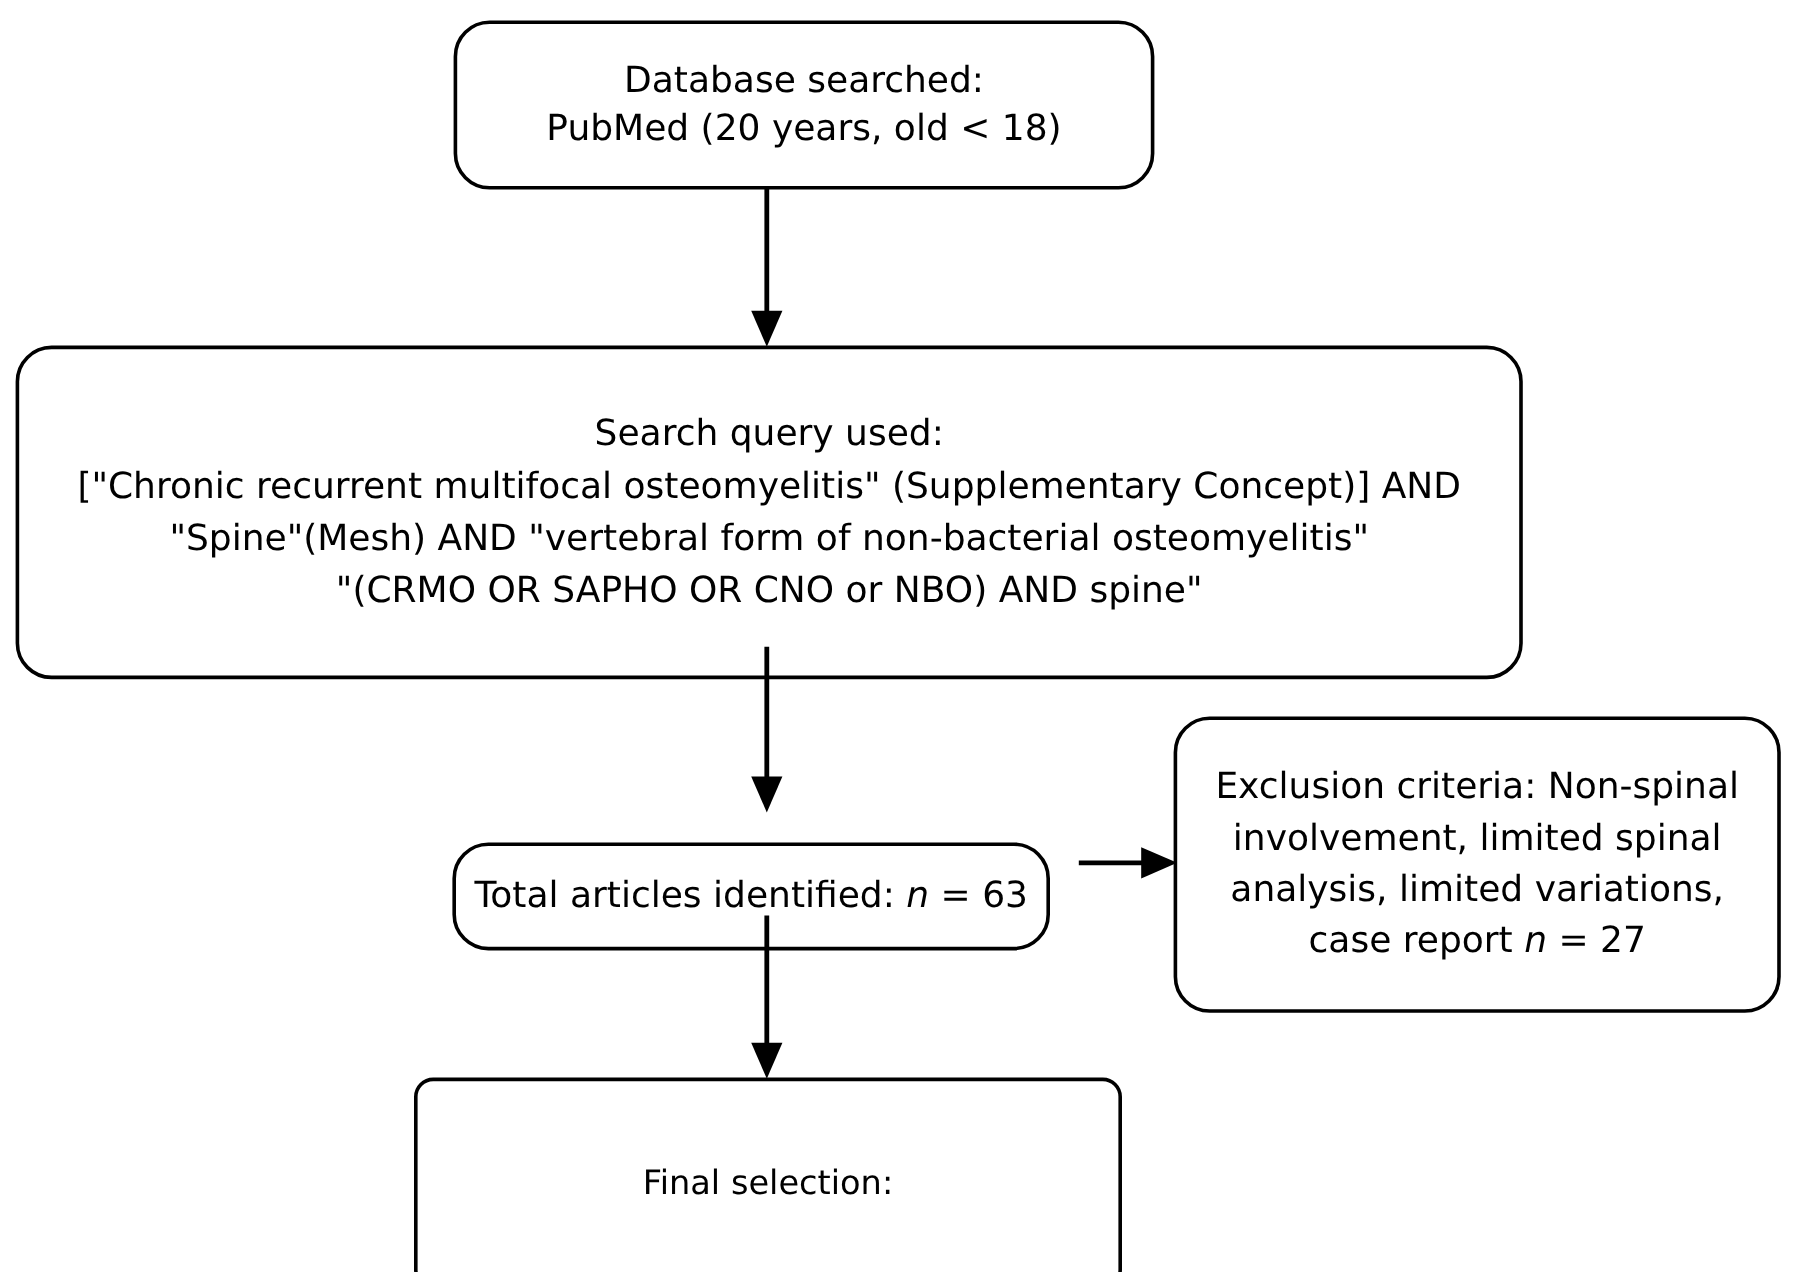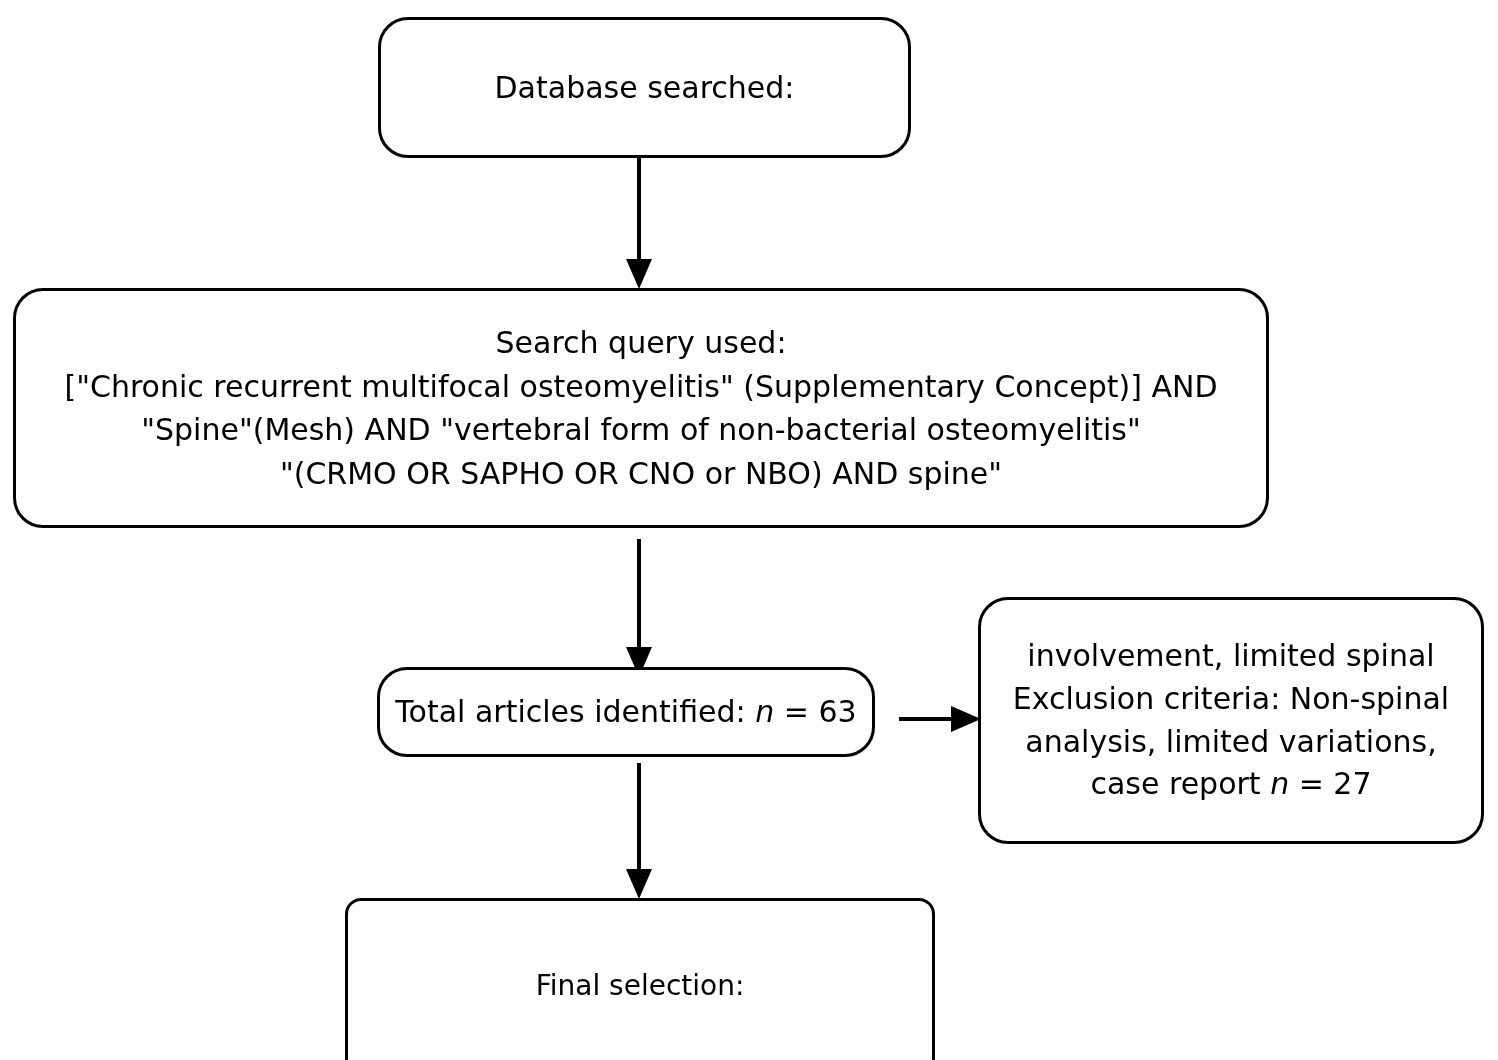--- a/index.html
+++ b/index.html
@@ -37,31 +37,31 @@
     display: block;
     white-space: nowrap;
   }
   .it {
     font-style: italic;
   }
 
   
   #node-database {
     left: 378px;  top: 17px;
-    width: 533px; height: 141px;
+    width: 584px; height: 141px;
     font-size: 30px;
   }
   #node-query {
     left: 13px;   top: 288px;
-    width: 1256px; height: 240px;
+    width: 1256px; height: 278px;
     font-size: 30px;
   }
   #node-query .line { line-height: 1.45; }
   #node-total {
-    left: 377px;  top: 667px;
+    left: 377px;  top: 702px;
     width: 498px; height: 90px;
     font-size: 30px;
   }
   #node-exclusion {
     left: 978px;  top: 597px;
     width: 506px; height: 247px;
     font-size: 30px;
     padding: 0 16px;
   }
   #node-exclusion .line { line-height: 1.42; }
@@ -86,20 +86,21 @@
   #arrow-total-to-final { left: 623px; top: 763px; }
   #arrow-total-to-exclusion { left: 899px; top: 703px; }
 </style>
 </head>
 <body>
 
 <div id="flowchart">
 
   <div class="node" id="node-database">
     <span class="line">Database searched:</span>
+    <span class="line">PubMed (20 years, old &lt; 18)</span>
   </div>
 
   <div class="connector" id="arrow-db-to-query">
     <svg width="32" height="135" viewBox="0 0 32 135" aria-hidden="true">
       <line x1="16" y1="0" x2="16" y2="116" stroke="#000000" stroke-width="4"></line>
       <polygon points="16,134 3,104 29,104" fill="#000000"></polygon>
     </svg>
   </div>
 
   <div class="node" id="node-query">
@@ -121,22 +122,22 @@
   </div>
 
   <div class="connector" id="arrow-total-to-exclusion">
     <svg width="84" height="32" viewBox="0 0 84 32" aria-hidden="true">
       <line x1="0" y1="16" x2="62" y2="16" stroke="#000000" stroke-width="4"></line>
       <polygon points="82,16 52,3 52,29" fill="#000000"></polygon>
     </svg>
   </div>
 
   <div class="node" id="node-exclusion">
+    <span class="line">Exclusion criteria: Non-spinal</span>
     <span class="line">involvement, limited spinal</span>
-    <span class="line">Exclusion criteria: Non-spinal</span>
     <span class="line">analysis, limited variations,</span>
     <span class="line"><span>case report </span><span class="it">n</span><span> = </span><span>27</span></span>
   </div>
 
   <div class="connector" id="arrow-total-to-final">
     <svg width="32" height="137" viewBox="0 0 32 137" aria-hidden="true">
       <line x1="16" y1="0" x2="16" y2="118" stroke="#000000" stroke-width="4"></line>
       <polygon points="16,136 3,106 29,106" fill="#000000"></polygon>
     </svg>
   </div>

